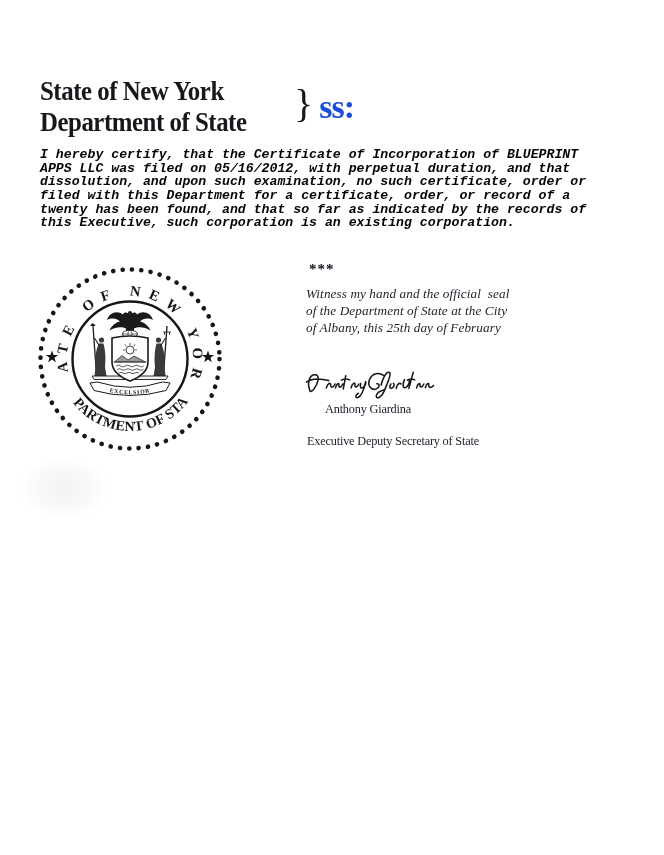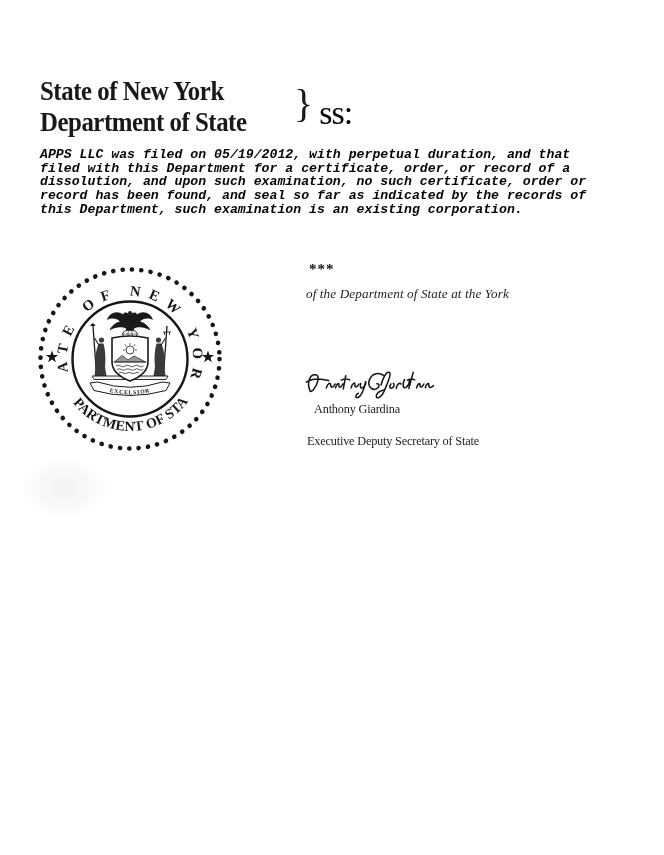--- a/index.html
+++ b/index.html
@@ -24,22 +24,22 @@
     transform-origin:left top;
     white-space:pre;
   }
   .brace-ss{position:absolute;left:294px;top:84px;display:flex;align-items:flex-start;}
   .brace{
     font-family:"Liberation Serif", serif;
     font-size:40px;line-height:40px;font-weight:400;color:#17171c;
   }
   .ss{
     font-family:"Liberation Serif", serif;
-    font-weight:normal;font-size:34px;line-height:34px;color:#000000;
-    margin-left:6px;margin-top:12px;letter-spacing:-1px;
+    font-weight:bold;font-size:34px;line-height:34px;color:#1d4ed8;
+    margin-left:6px;margin-top:6px;letter-spacing:-1px;
   }
   
   .cert-text{position:absolute;left:40px;top:148px;}
   .cert-line{
     font-family:"Liberation Mono", monospace;
     font-style:italic;font-weight:bold;
     font-size:13.2px;line-height:13.65px;
     color:#060606;white-space:pre;
   }
   
@@ -59,21 +59,21 @@
   }
   .witness{position:absolute;left:306px;top:286px;}
   .witness-line{
     font-family:"Liberation Serif", serif;
     font-style:italic;
     font-size:13.2px;line-height:16.9px;
     color:#23232e;white-space:pre;letter-spacing:0.1px;
   }
   .signature{position:absolute;left:303px;top:367px;width:134px;height:35px;}
   .signer-name{
-    position:absolute;left:314px;top:403px;
+    position:absolute;left:325px;top:403px;
     font-family:"Liberation Serif", serif;
     font-size:12.3px;line-height:12.5px;color:#1d1d28;letter-spacing:-0.2px;
   }
   .signer-title{
     position:absolute;left:307px;top:435px;
     font-family:"Liberation Serif", serif;
     font-size:12.3px;line-height:12.5px;color:#1d1d28;letter-spacing:-0.2px;
   }
   .seal-arc-text{
     font-family:"Liberation Serif", serif;
@@ -88,25 +88,26 @@
   <div class="header-block">
     <div class="header-line">State of New York</div>
     <div class="header-line">Department of State</div>
   </div>
   <div class="brace-ss">
     <span class="brace">}</span>
     <span class="ss">ss:</span>
   </div>
 
   <div class="cert-text">
-    <div class="cert-line">APPS LLC was filed on 05/19/2012, with perpetual duration, and that</div>
+    <div class="cert-line">I hereby certify, that the Certificate of Incorporation of BLUEPRINT</div>
+    <div class="cert-line">APPS LLC was filed on 05/16/2012, with perpetual duration, and that</div>
+    <div class="cert-line">dissolution, and upon such examination, no such certificate, order or</div>
     <div class="cert-line">filed with this Department for a certificate, order, or record of a</div>
-    <div class="cert-line">dissolution, and upon such examination, no such certificate, order or</div>
-    <div class="cert-line">record has been found, and seal so far as indicated by the records of</div>
-    <div class="cert-line">this Department, such examination is an existing corporation.</div>
+    <div class="cert-line">twenty has been found, and that so far as indicated by the records of</div>
+    <div class="cert-line">this Executive, such corporation is an existing corporation.</div>
   </div>
 
   <svg class="seal" viewBox="-97 -97 194 194" xmlns="http://www.w3.org/2000/svg">
     <defs>
       <path id="arcTop" d="M -60 19 A 63 63 0 1 1 60 19" fill="none"></path>
       <path id="arcBottom" d="M -56.7 44.3 A 72 72 0 0 0 56.7 44.3" fill="none"></path>
       <path id="bannerPath" d="M -26 31.5 Q 0 39 26 31.5" fill="none"></path>
     </defs>
 
     <circle cx="0" cy="0" r="89.5" fill="none" stroke="#161616" stroke-width="4.6" stroke-dasharray="0.1 9.3" stroke-linecap="round"></circle>
@@ -177,21 +178,23 @@
     <text font-family="Liberation Serif, serif" font-weight="bold" font-size="5.8" fill="#161616" letter-spacing="0.8">
       <textPath href="#bannerPath" startOffset="50%" text-anchor="middle">EXCELSIOR</textPath>
     </text>
   </svg>
 
   <div class="faint-blob"></div>
 
   <div class="stars">***</div>
 
   <div class="witness">
-    <div class="witness-line">of the Department of State at the York</div>
+    <div class="witness-line">Witness my hand and the official  seal</div>
+    <div class="witness-line">of the Department of State at the City</div>
+    <div class="witness-line">of Albany, this 25th day of February</div>
   </div>
 
   <svg class="signature" viewBox="0 0 138 36" xmlns="http://www.w3.org/2000/svg">
     <g fill="none" stroke="#15151c" stroke-width="1.6" stroke-linecap="round" stroke-linejoin="round">
       <path d="M7 24 C4 16 7 7 13 8 C18 9 15 18 11 23 C9.5 25 7 26 7 24
                M3.5 15.5 C11 10.5 19 12 26.5 14
                M24 21.5 C25.5 16.5 28.5 15.5 28.5 18.5 C28.5 21.5 31 22 33 17.5
                M33.5 21.5 C34.5 17 37.5 15.5 37 19 C36.8 21.5 39 21.8 41 17.5
                M44 9 L41.5 22.5
                M39.5 13.5 C43 11.8 46 12.3 48 13.2

